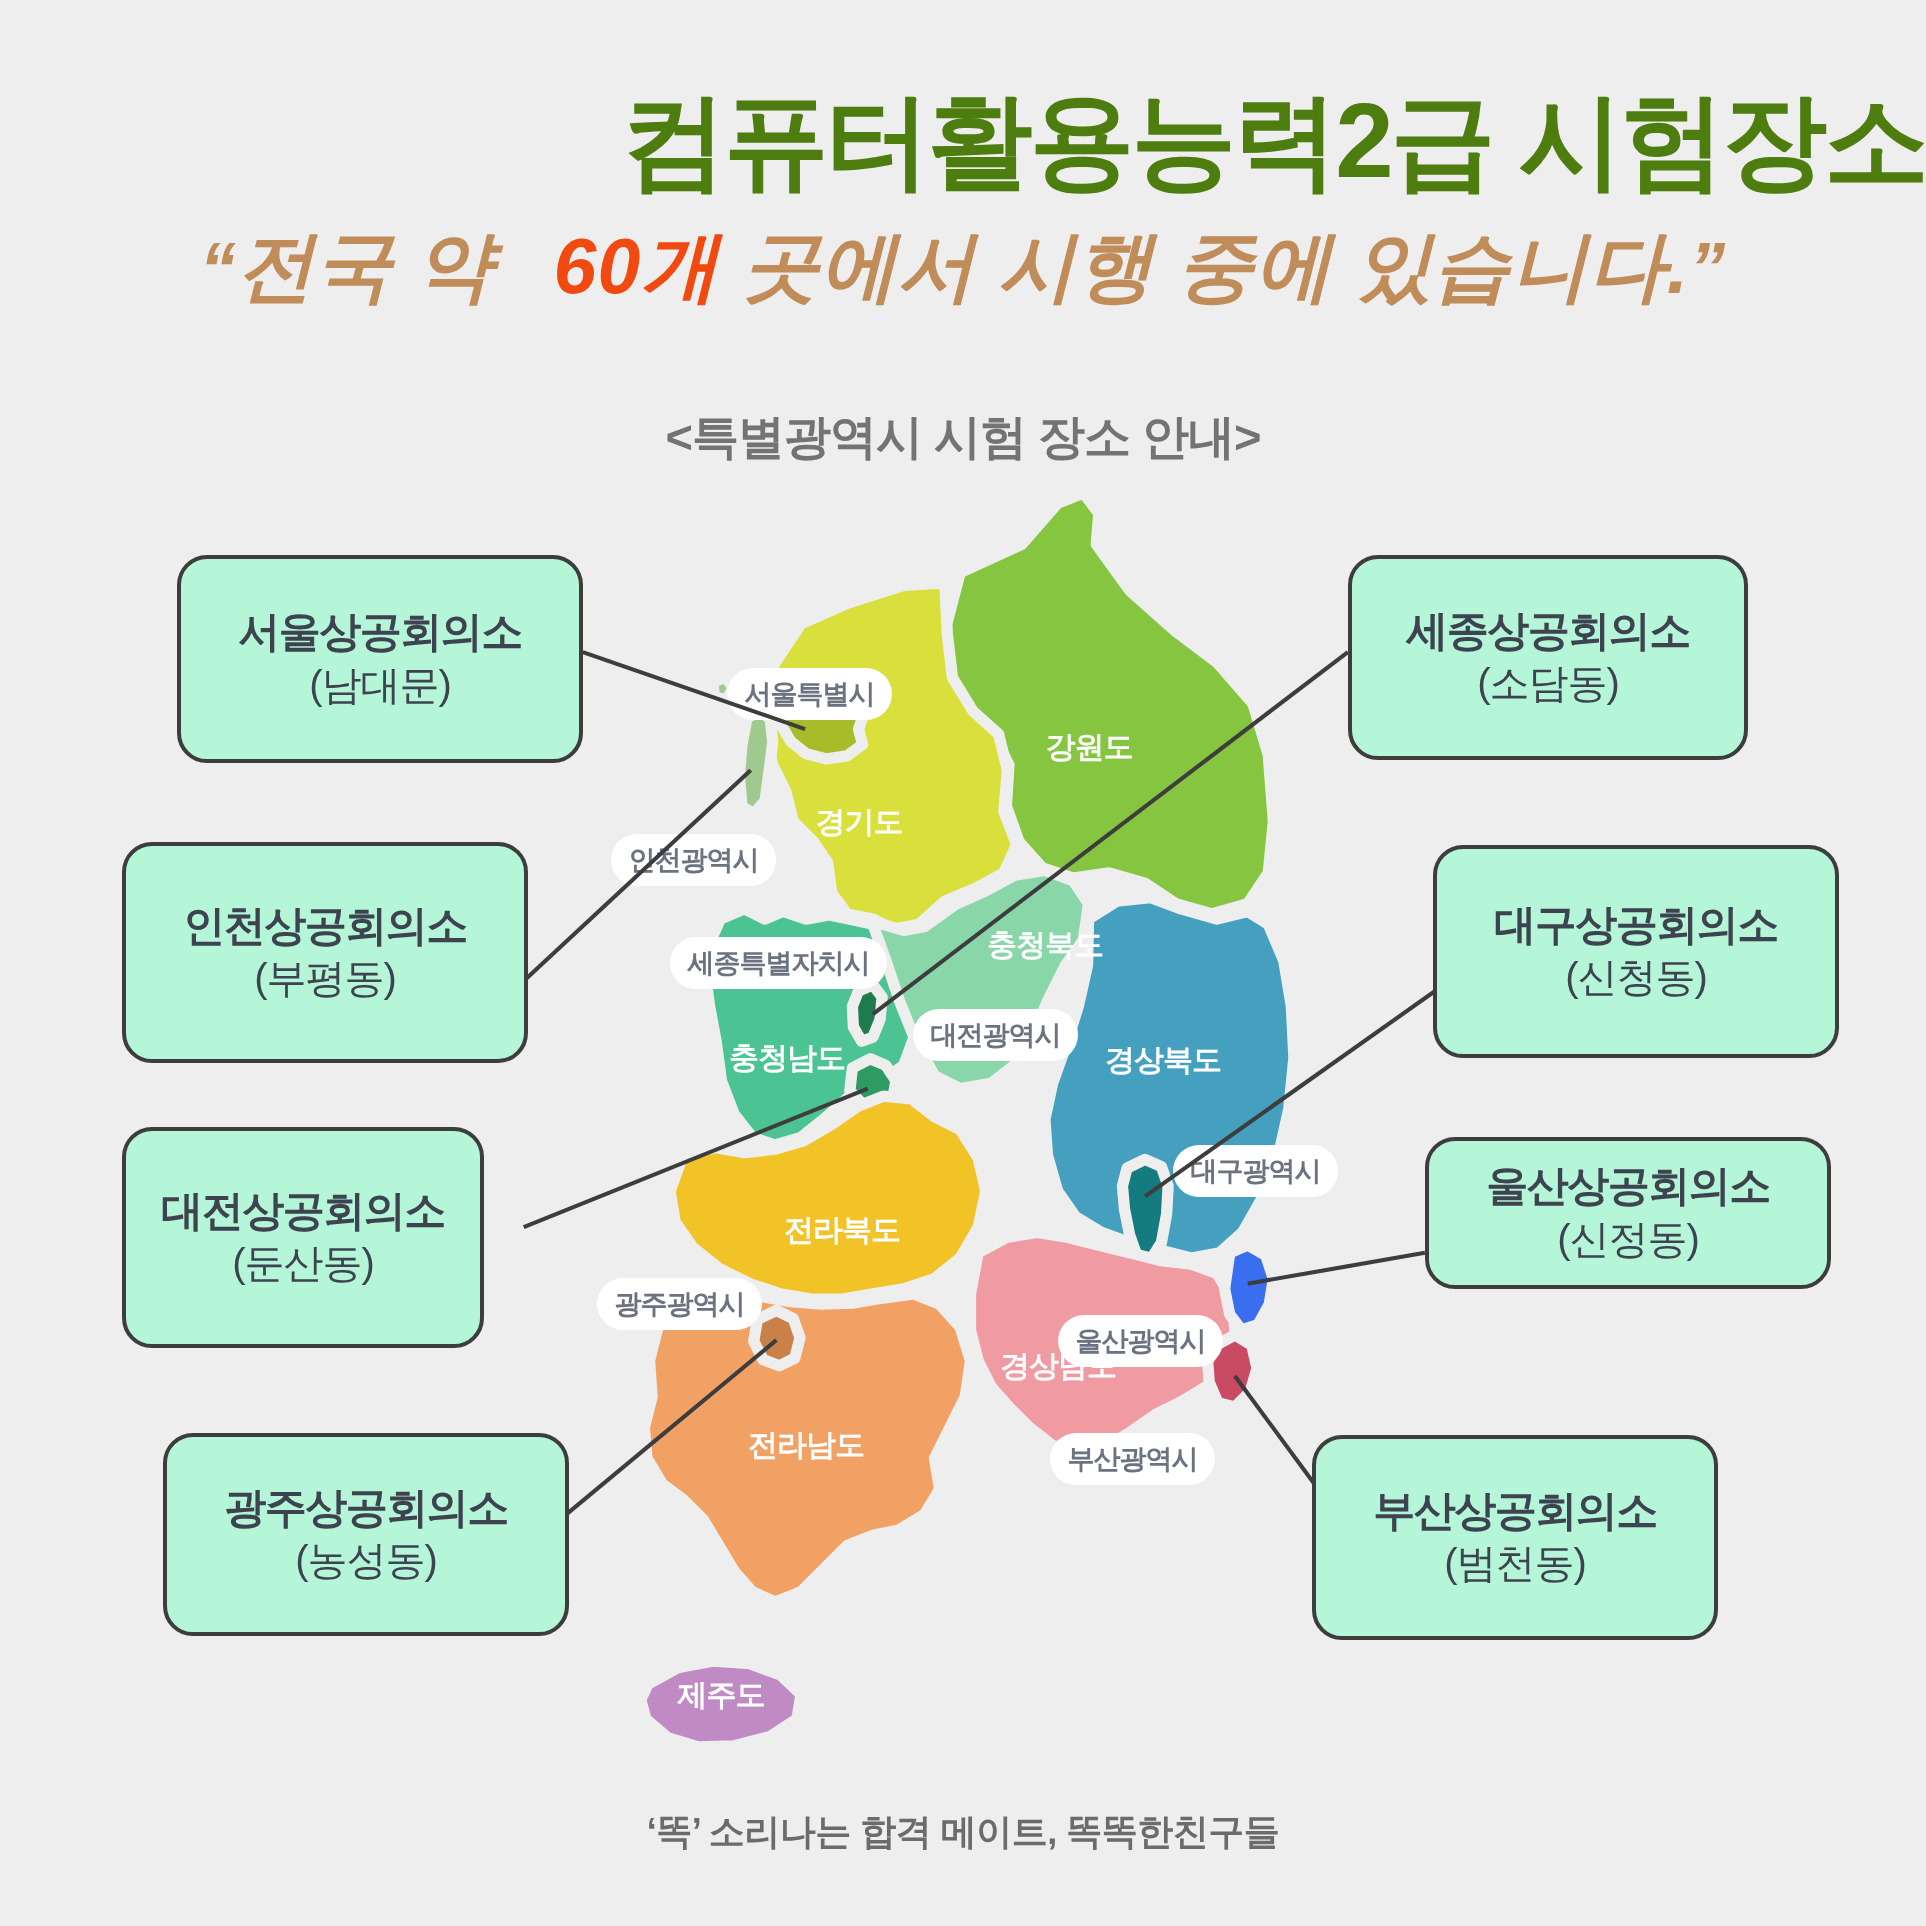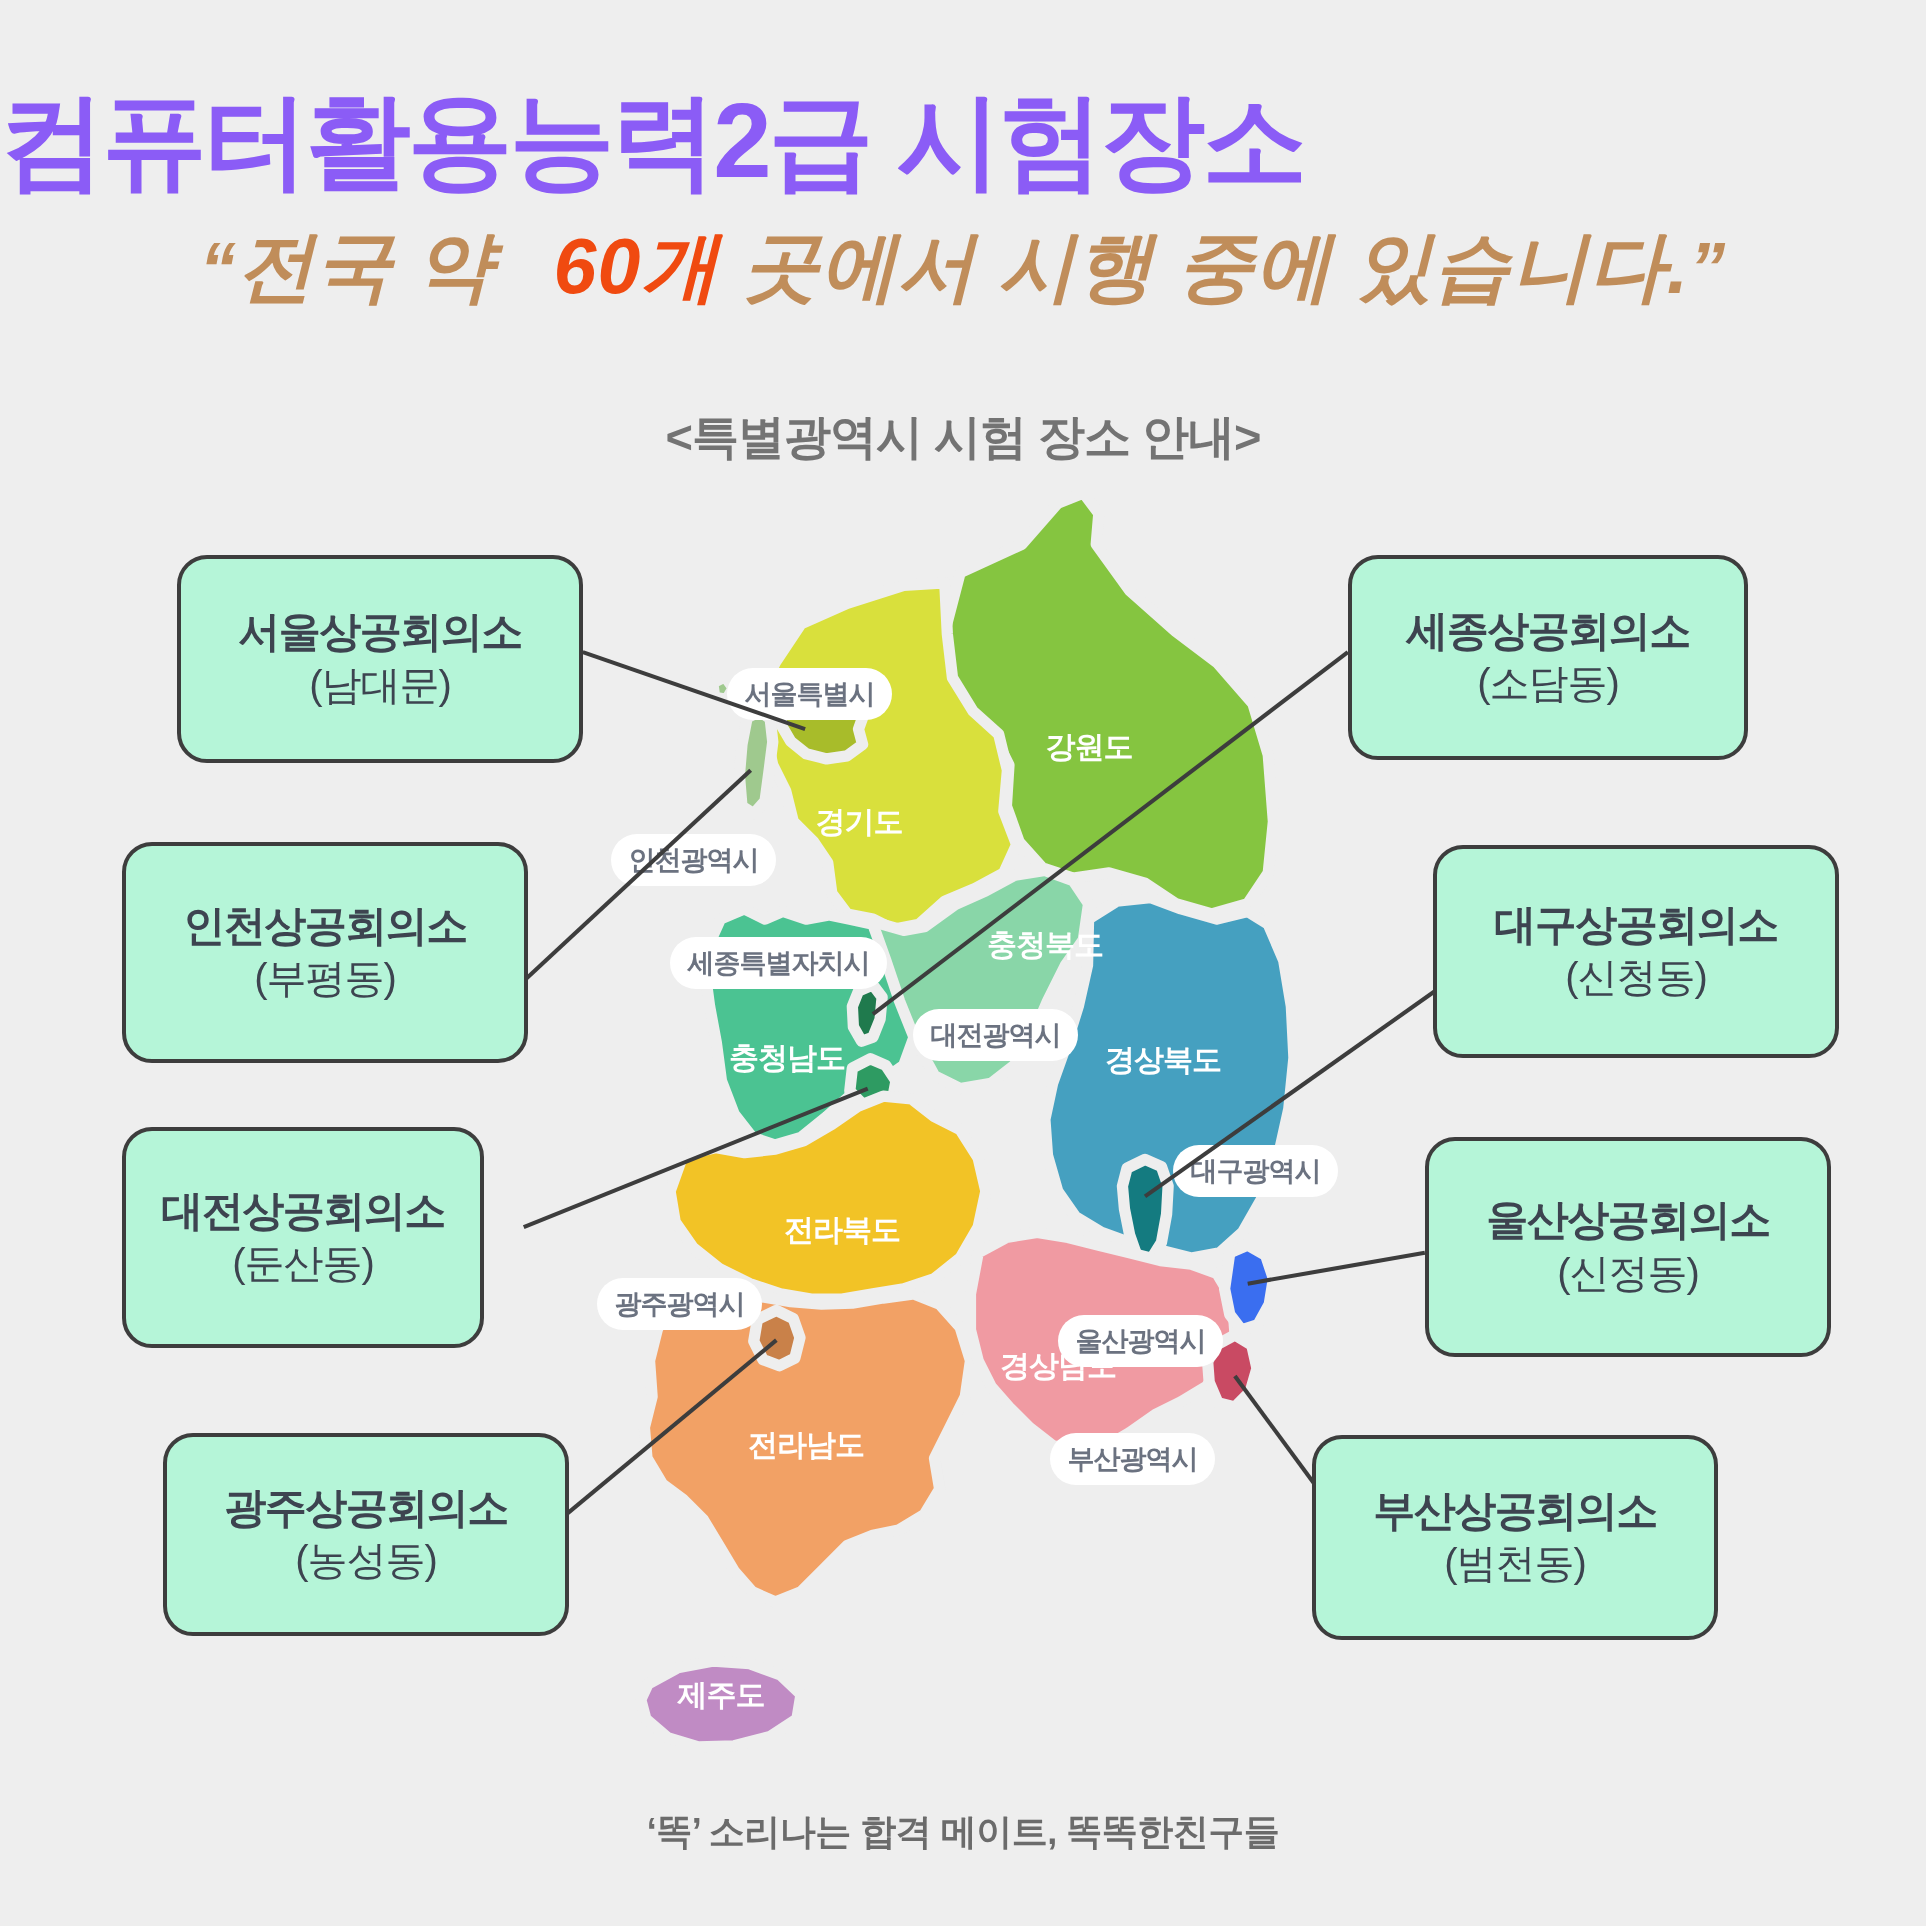--- a/index.html
+++ b/index.html
@@ -7,24 +7,24 @@
     width:1926px;height:1926px;
     background:#eeeeee;
     font-family:"Liberation Sans","DejaVu Sans",sans-serif;
     position:relative;overflow:hidden;
   }
   .poster{position:absolute;inset:0;}
 
   
   .title{
     position:absolute;left:0;right:0;top:72px;
-    text-align:left;
+    text-align:right;
     font-size:105px;font-weight:bold;
     letter-spacing:-3.1px;
-    color:#8b5cf6;
+    color:#4d7c0f;
     white-space:nowrap;
   }
   .subtitle{
     position:absolute;left:0;right:0;top:216px;
     text-align:center;
     font-size:77px;font-weight:bold;
     font-style:italic;
     letter-spacing:1px;
     color:#c08d5a;
     white-space:nowrap;
@@ -239,21 +239,21 @@
   <div class="card" style="left:1348px;top:555px;width:400px;height:205px;">
     <div class="c-name">세종상공회의소</div>
     <div class="c-sub">(소담동)</div>
   </div>
 
   <div class="card" style="left:1433px;top:845px;width:406px;height:213px;">
     <div class="c-name">대구상공회의소</div>
     <div class="c-sub">(신청동)</div>
   </div>
 
-  <div class="card" style="left:1425px;top:1137px;width:406px;height:220px;">
+  <div class="card" style="left:1425px;top:1137px;width:406px;height:152px;">
     <div class="c-name">울산상공회의소</div>
     <div class="c-sub">(신정동)</div>
   </div>
 
   <div class="card" style="left:1312px;top:1435px;width:406px;height:205px;">
     <div class="c-name">부산상공회의소</div>
     <div class="c-sub">(범천동)</div>
   </div>
 
   <div class="footer">‘똑’ 소리나는 합격 메이트, 똑똑한친구들</div>

